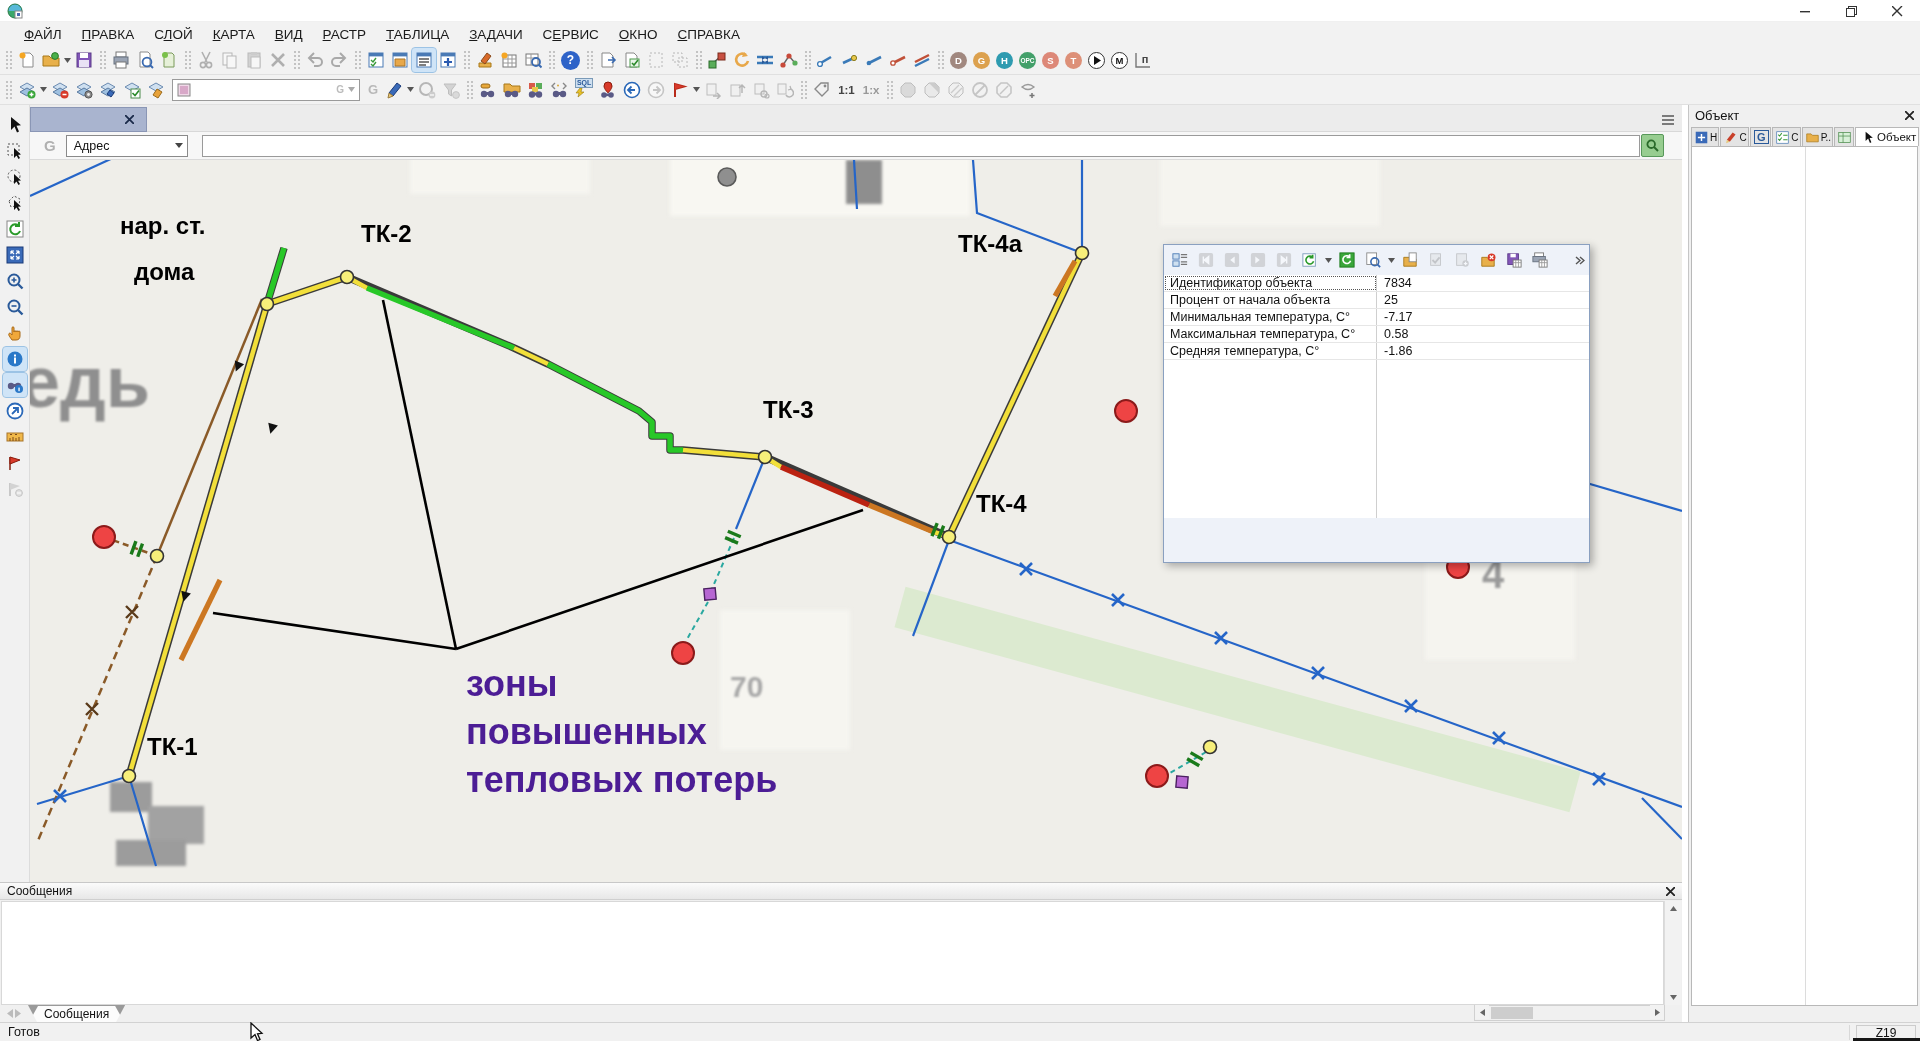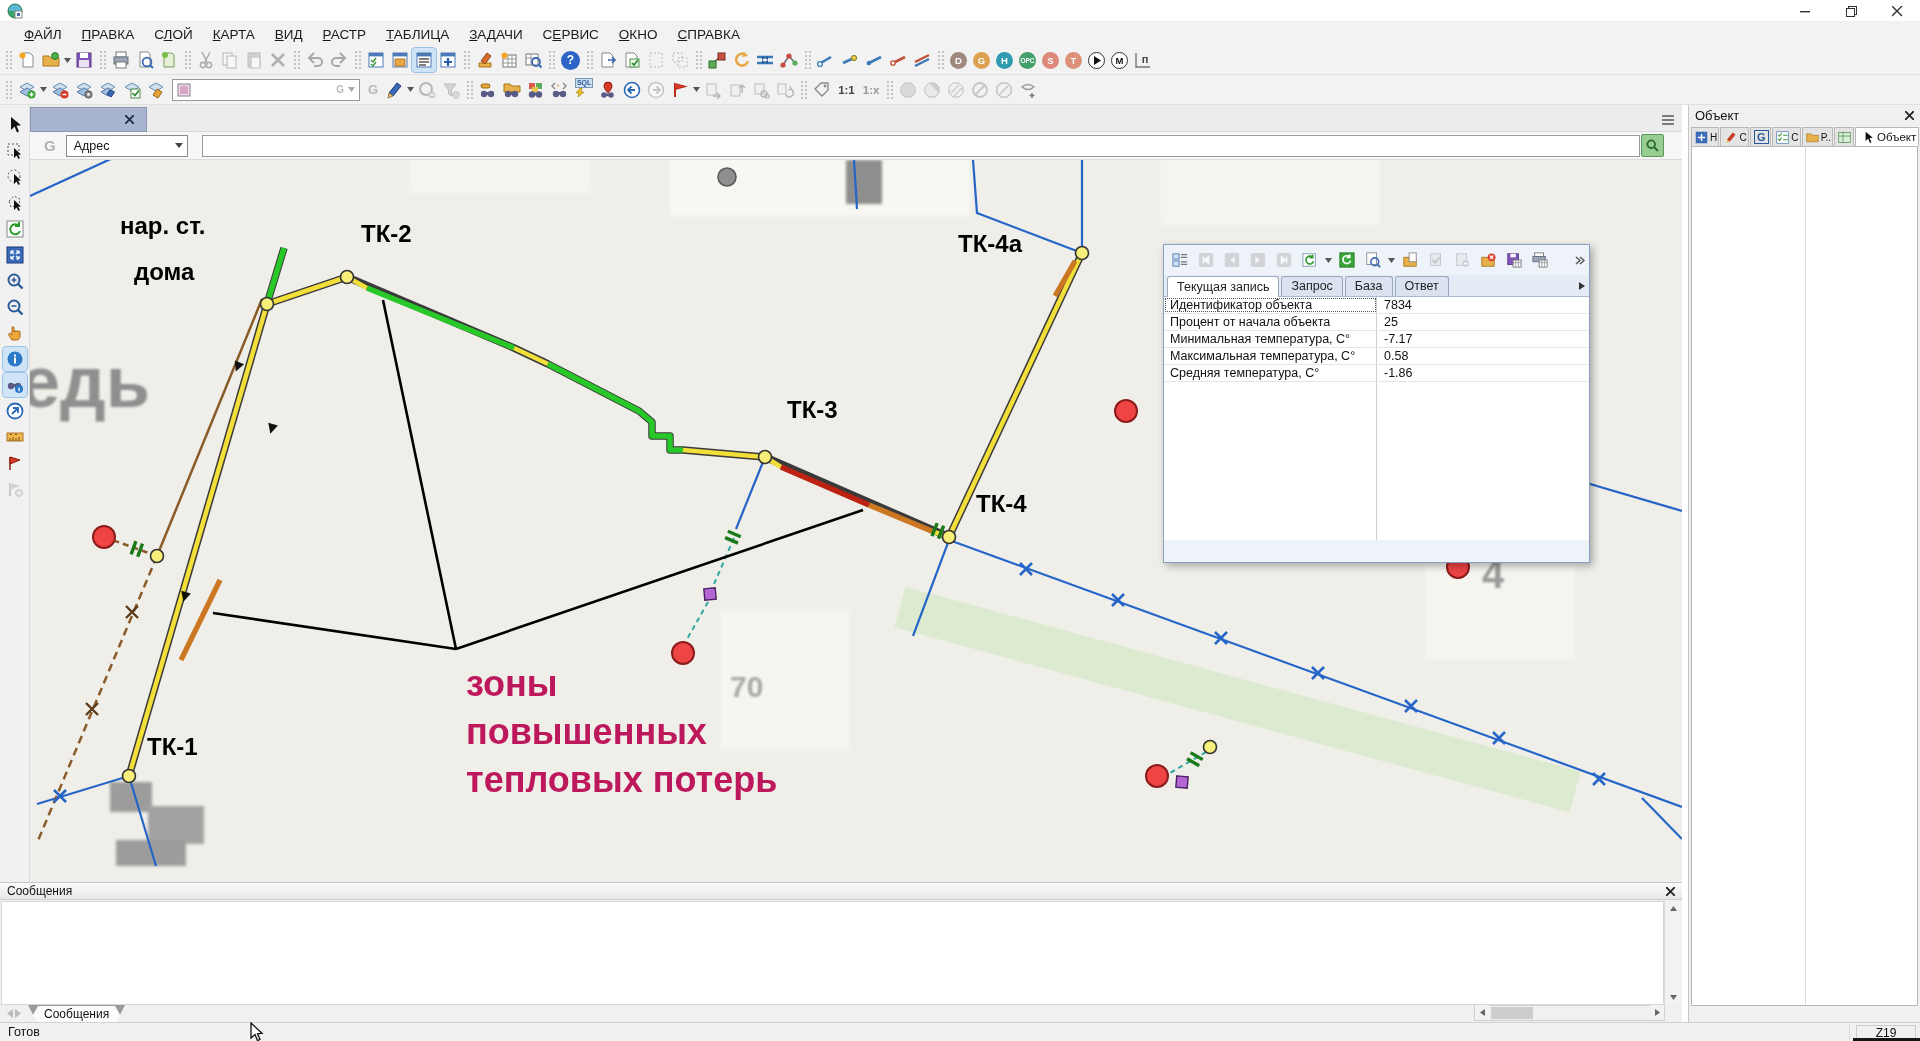--- a/index.html
+++ b/index.html
@@ -40,21 +40,21 @@
   #maptab { position:absolute; left:0; top:2px; width:117px; height:25px; background:#a9b4cf; border:1px solid #8a96b5; display:flex; align-items:center; justify-content:flex-end; padding-right:12px; }
   #addressbar { left:30px; top:132px; width:1652px; height:28px; background:#f7f7f7; border-bottom:1px solid #dadada; display:flex; align-items:center; padding-left:14px; }
   #combobox-address { width:122px; height:22px; background:#fff; border:1px solid #8a8a8a; display:flex; align-items:center; justify-content:space-between; padding:0 4px 0 7px; margin-left:10px; font-size:12.5px; }
   #address-input { margin-left:14px; width:1438px; height:22px; border:1px solid #9a9a9a; background:#fff; font:12.5px "Liberation Sans",sans-serif; padding:0 4px; }
   #search-btn { width:23px; height:23px; background:#97cd90; border:1px solid #58985a; border-radius:2px; display:flex; align-items:center; justify-content:center; margin-left:1px; }
 
   #canvas { left:30px; top:160px; width:1652px; height:722px; background:#efeee9; overflow:hidden; }
   .bld { position:absolute; filter:blur(2px); }
   .rlabel { position:absolute; font-weight:bold; color:#8f8f8f; filter:blur(1px); line-height:1; }
   .maplbl { position:absolute; font-weight:bold; font-size:24px; color:#000; line-height:1; white-space:nowrap; }
-  .notelbl { position:absolute; font-weight:bold; font-size:36px; color:#be185d; line-height:48px; white-space:nowrap; }
+  .notelbl { position:absolute; font-weight:bold; font-size:36px; color:#4c1d95; line-height:48px; white-space:nowrap; }
 
   
   #termo { left:1163px; top:244px; width:427px; height:319px; background:#eef2f9; border:1px solid #8aa0c0; box-shadow:3px 3px 8px rgba(0,0,0,.3); }
   #termo-title { height:22px; background:linear-gradient(#ffffff,#dfe8f6); display:flex; align-items:center; padding:0 6px; border-bottom:1px solid #c9d6ea; font-size:13px; }
   #termo-toolbar { height:30px; display:flex; align-items:center; padding:2px 4px; gap:2px; }
   #termo-tabs { height:22px; display:flex; align-items:flex-end; padding-left:3px; border-bottom:1px solid #aab8d0; background:#e6ecf6; position:relative; }
   .t-tab { font-size:12.5px; padding:2px 9px 3px; border:1px solid #9aa8c2; border-bottom:none; background:#dbe3f0; border-radius:3px 3px 0 0; margin-right:2px; color:#222; }
   .t-tab.active { background:#fff; position:relative; top:1px; padding-top:3px; }
   #termo-grid { background:#fff; height:243px; position:relative; font-size:12.5px; }
   .t-row { display:flex; height:17px; border-bottom:1px solid #e6e6e6; align-items:center; }
@@ -883,21 +883,21 @@
       <circle cx="1428" cy="407" r="11"></circle>
       <circle cx="1127" cy="616" r="11"></circle>
     </g>
     <circle cx="697" cy="17" r="9" fill="#8f8f8f" stroke="#5a5a5a" stroke-width="1.6"></circle>
   </svg>
 
   <div class="maplbl" style="left:90px;top:54px">нар. ст.</div>
   <div class="maplbl" style="left:104px;top:100px">дома</div>
   <div class="maplbl" style="left:331px;top:62px">ТК-2</div>
   <div class="maplbl" style="left:928px;top:72px">ТК-4а</div>
-  <div class="maplbl" style="left:757px;top:238px">ТК-3</div>
+  <div class="maplbl" style="left:733px;top:238px">ТК-3</div>
   <div class="maplbl" style="left:946px;top:332px">ТК-4</div>
   <div class="maplbl" style="left:117px;top:575px">ТК-1</div>
   <div class="notelbl" style="left:436px;top:500px">зоны</div>
   <div class="notelbl" style="left:436px;top:548px">повышенных</div>
   <div class="notelbl" style="left:436px;top:596px">тепловых потерь</div>
 </div>
 
 <div id="termo" class="abs">
   <div id="termo-toolbar">
     <span class="ic sm">
@@ -999,29 +999,20 @@
     <span class="ic sm">
         <svg viewBox="0 0 18 18">
           <rect x="3" y="1" width="10" height="4" fill="#fff" stroke="#777"></rect>
           <rect x="1" y="5" width="14" height="6" fill="#9aa4b4" stroke="#66707e"></rect>
           <rect x="8" y="9" width="9" height="8" fill="#fff" stroke="#777"></rect>
           <path d="M8,12 h9 M11,9 v8 M14,9 v8" stroke="#999"></path>
         </svg>
       </span>
     <span style="margin-left:auto"><svg width="10" height="9">
           <path d="M1,1 L5,4.5 L1,8 M5,1 L9,4.5 L5,8" stroke="#555" stroke-width="1.4" fill="none"></path>
-        </svg></span>
-  </div>
-  <div id="termo-tabs">
-    <span class="t-tab active">Текущая запись</span>
-    <span class="t-tab">Запрос</span>
-    <span class="t-tab">База</span>
-    <span class="t-tab">Ответ</span>
-    <span style="position:absolute;right:3px;top:4px"><svg width="8" height="10">
-          <path d="M1,1 L7,5 L1,9 z" fill="#333"></path>
         </svg></span>
   </div>
   <div id="termo-grid">
     <div class="t-row focus">
         <span class="lab">Идентификатор объекта</span>
         <span class="val">7834</span>
       </div>
     <div class="t-row">
         <span class="lab">Процент от начала объекта</span>
         <span class="val">25</span>

